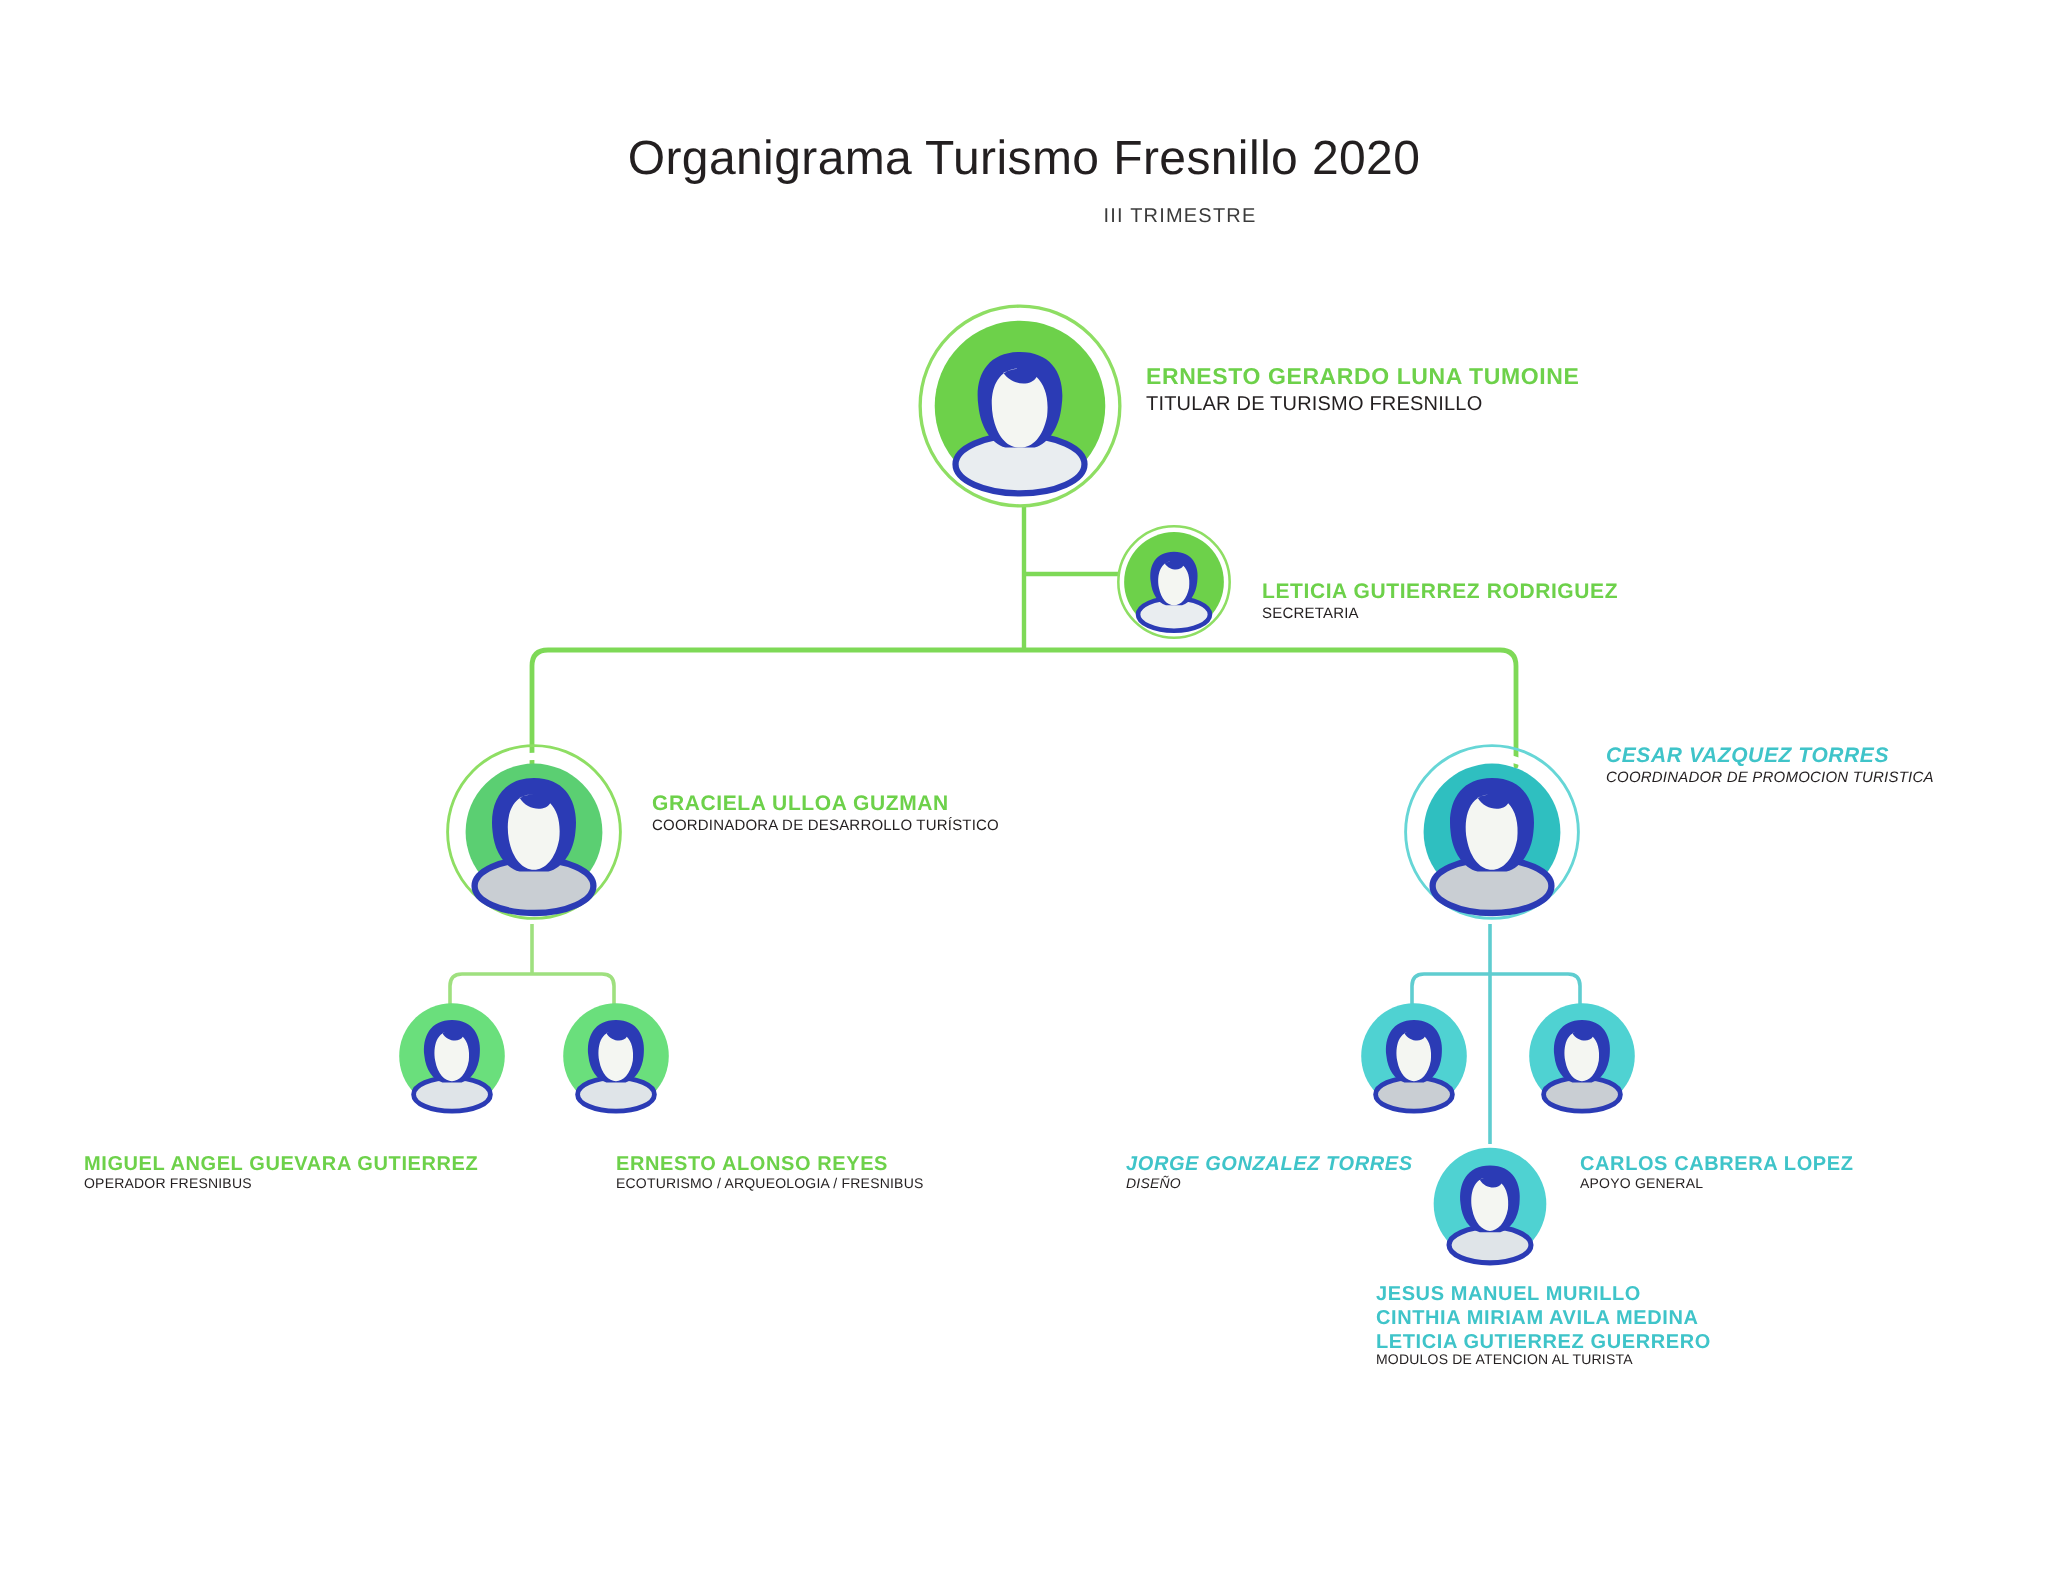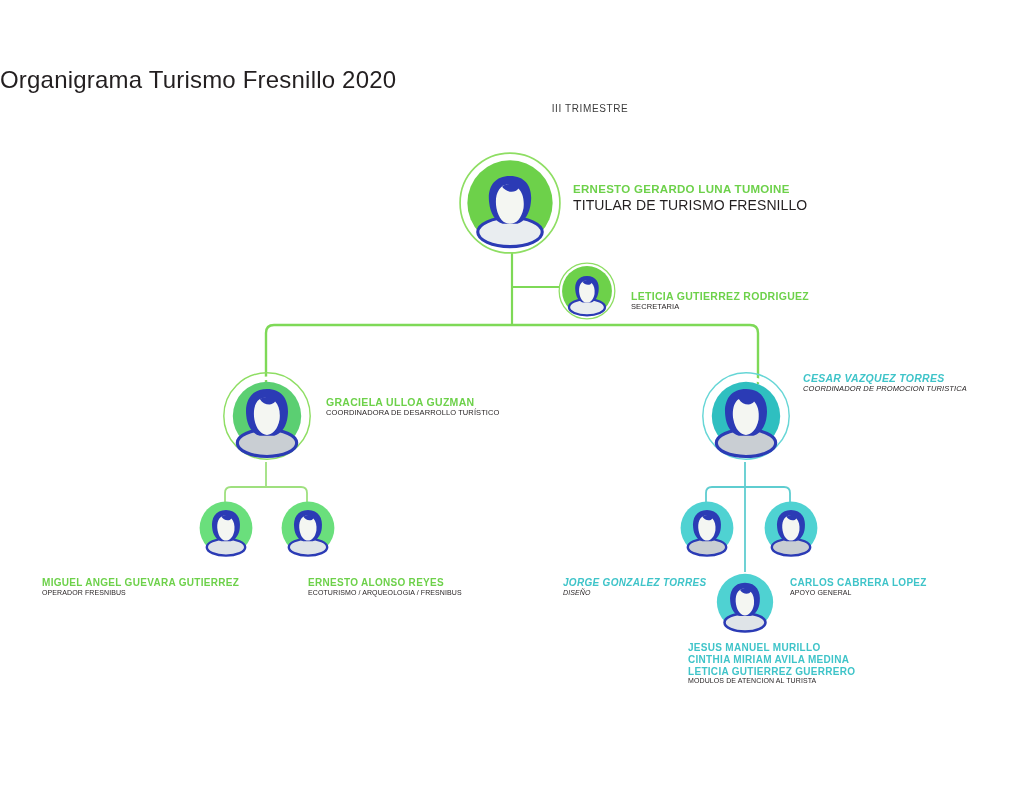--- a/index.html
+++ b/index.html
@@ -7,21 +7,21 @@
     width:1024px;height:787px;
     background:#ffffff;
     font-family:"Liberation Sans", sans-serif;
     overflow:hidden;
     position:relative;
   }
   #canvas{position:absolute;inset:0;}
   svg.wires{position:absolute;left:0;top:0;width:1024px;height:787px;pointer-events:none;}
 
   
-  .title-wrap{position:absolute;left:0;top:66px;width:1024px;}
+  .title-wrap{position:absolute;left:0;top:66px;width:1024px;text-align:center;}
   .chart-title{
     font-size:24px;color:#231f20;letter-spacing:0.2px;font-weight:400;
     font-family:"Liberation Sans", sans-serif;
   }
   .chart-sub{
     position:absolute;left:0;top:103px;width:1024px;text-align:center;
     font-size:10px;color:#3b3b3b;letter-spacing:0.6px;
     font-family:"Liberation Sans", sans-serif;
   }
   .chart-sub span{position:relative;left:78px;}
@@ -40,21 +40,21 @@
   }
   .lbl .rl{
     color:#231f20;white-space:nowrap;letter-spacing:0.1px;
     font-family:"Liberation Sans", sans-serif;
     line-height:1.2;
   }
   .green .nm{color:#6dd14a;}
   .teal  .nm{color:#3fc4c9;}
 
   .sz-lg .nm{font-size:11.5px;}
-  .sz-lg .rl{font-size:14px;}
+  .sz-lg .rl{font-size:10px;}
   .sz-md .nm{font-size:10.5px;}
   .sz-md .rl{font-size:7.5px;}
   .sz-sm .nm{font-size:10px;}
   .sz-sm .rl{font-size:7px;}
 </style>
 </head>
 <body>
 
 <div id="canvas">
 

